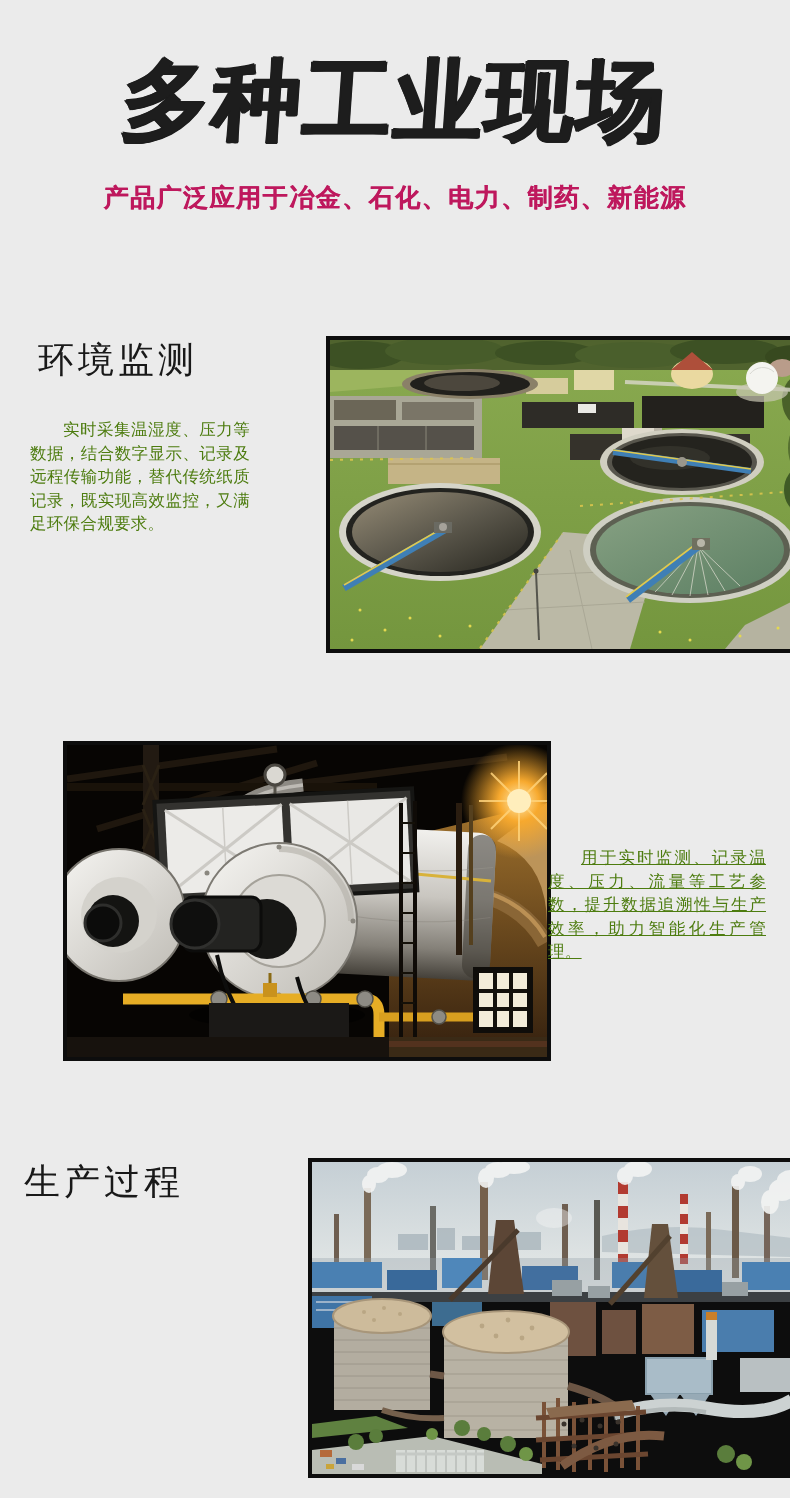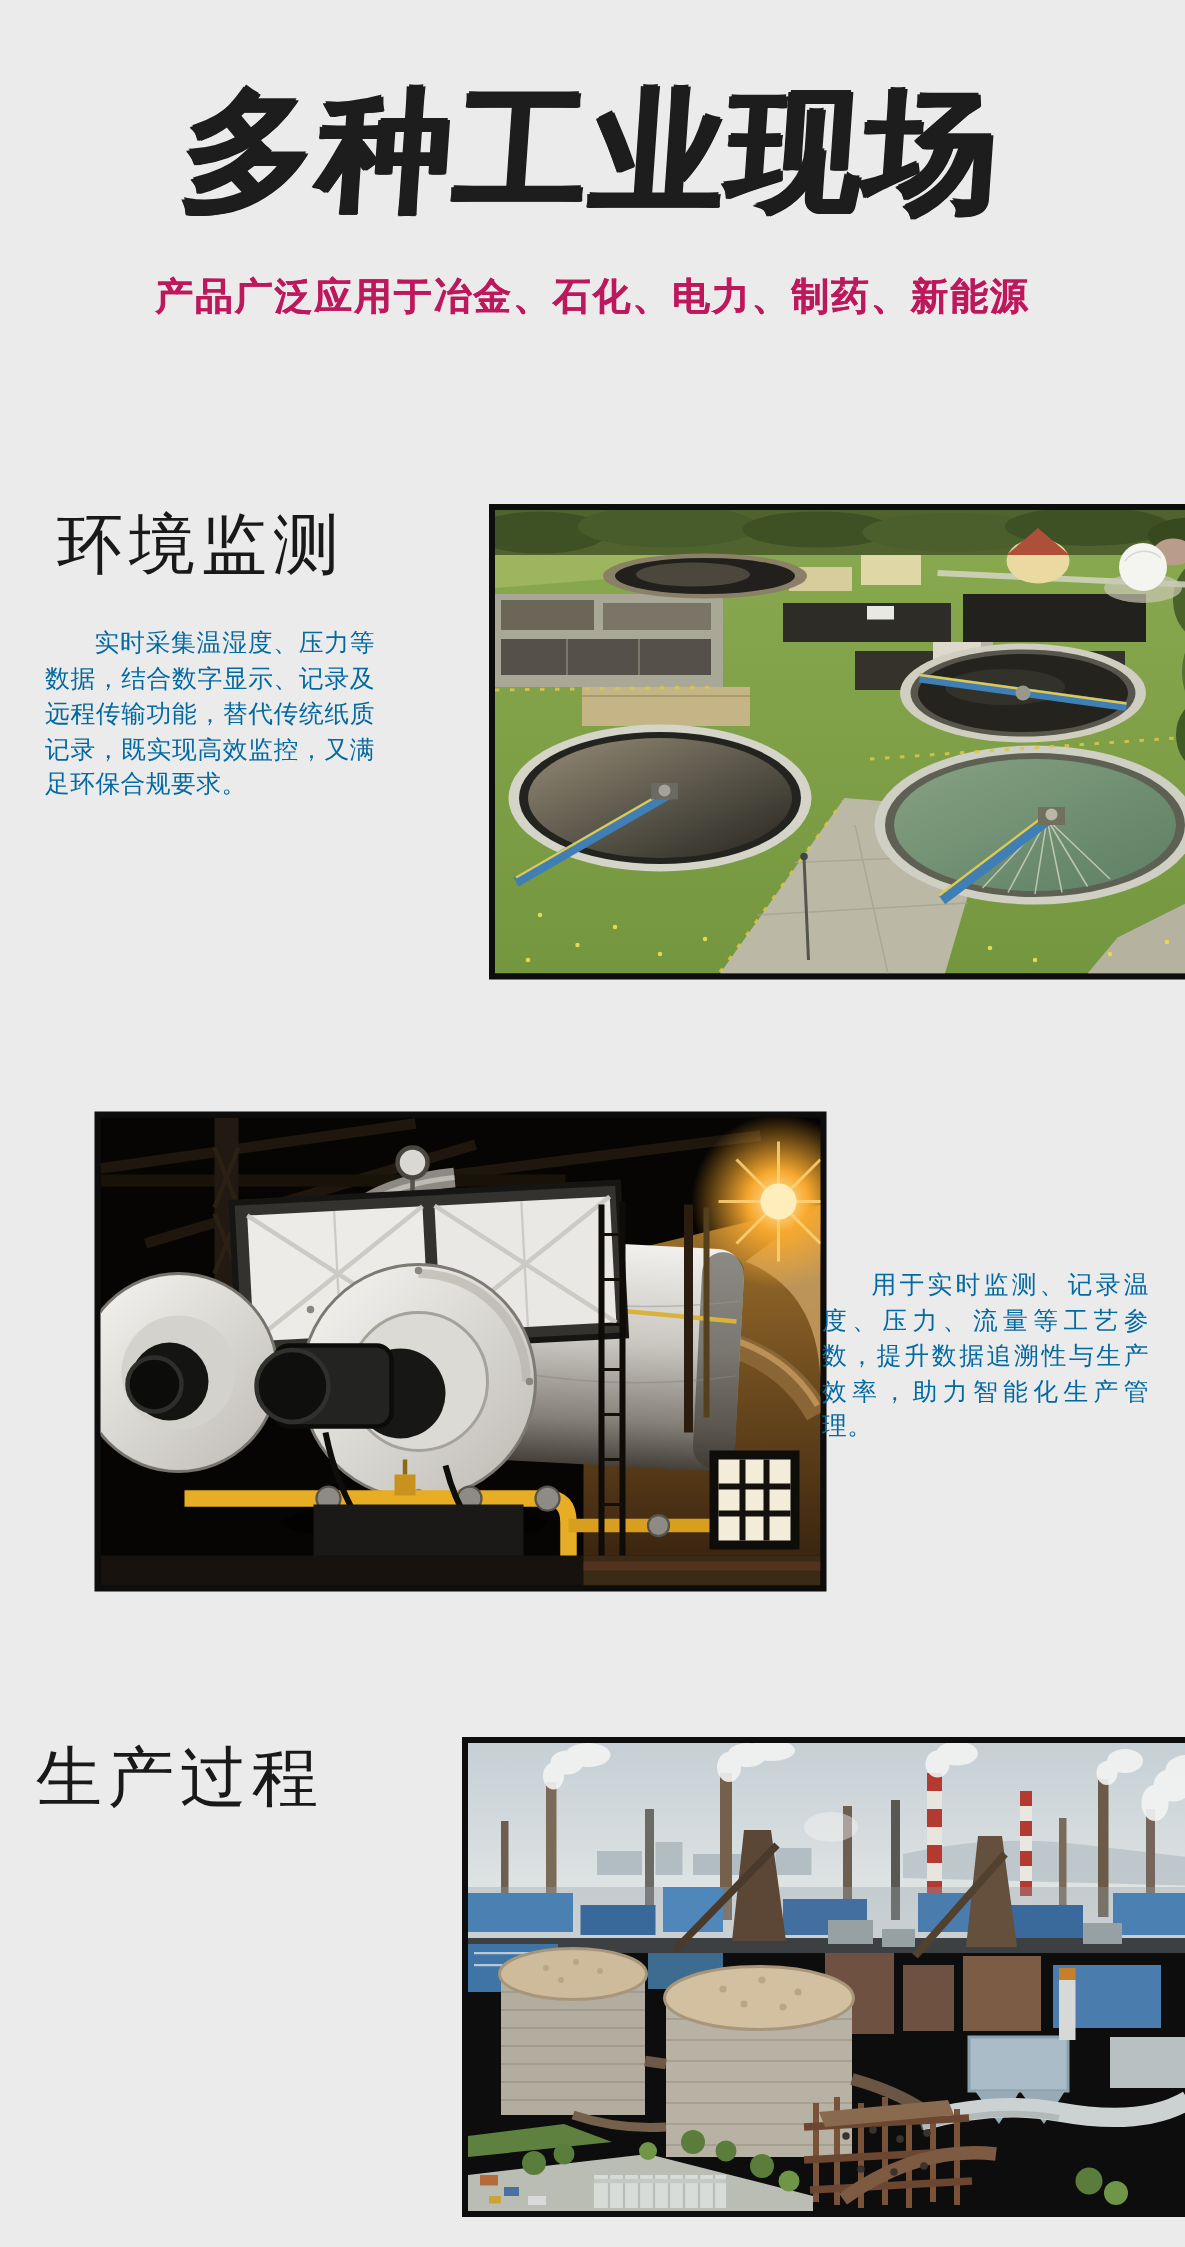--- a/index.html
+++ b/index.html
@@ -19,31 +19,31 @@
   }
   .sub{
     position:absolute;left:0;width:100%;margin:0;text-align:center;
     font-size:25px;font-weight:700;color:#be185d;letter-spacing:1.5px;
     text-shadow:.4px 0 currentColor;
   }
   .sub1{top:181px}
   .sub2{top:225px}
 
   .sec-head{
-    position:absolute;margin:0;font-size:44px;font-weight:500;
+    position:absolute;margin:0;font-size:36px;font-weight:500;
     letter-spacing:4px;color:#191919;line-height:1.1;white-space:nowrap;
   }
   .sec-body{
     position:absolute;margin:0;font-size:16.5px;line-height:23.5px;
-    color:#0369a1;text-align:justify;text-indent:2em;letter-spacing:.3px;
+    color:#4d7c0f;text-align:justify;text-indent:2em;letter-spacing:.3px;
   }
   .h1s{left:38px;top:340px;}
   .b1 {left:30px;top:418px;width:220px;}
   .h2s{left:546px;top:766px;}
-  .b2 {left:548px;top:846px;width:218px;}
+  .b2 {left:548px;top:846px;width:218px;text-decoration:underline;}
   .h3s{left:24px;top:1162px;}
   .b3 {left:28px;top:1242px;width:222px;}
 
   .photo{
     position:absolute;background:#0d0d0d;padding:4px;box-sizing:border-box;
   }
   .photo svg{display:block;width:100%;height:100%;}
   .photo1{left:286px;top:320px;width:489px;height:317px;}
   .photo2{left:23px; top:725px;width:488px;height:320px;}
   .photo3{left:268px;top:1142px;width:488px;height:320px;}

